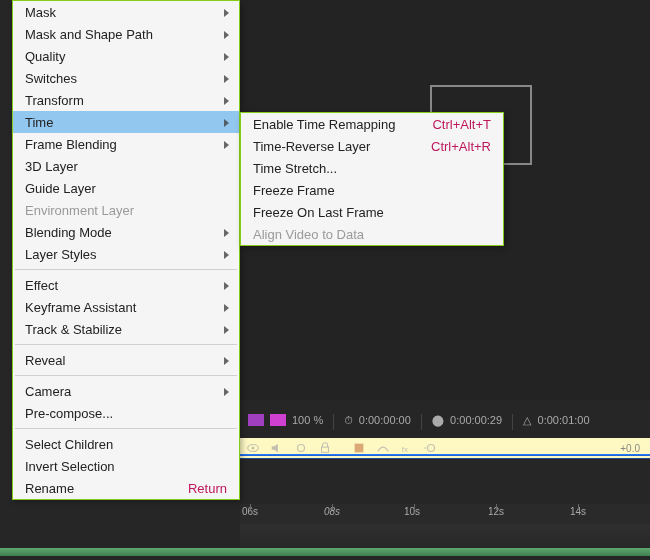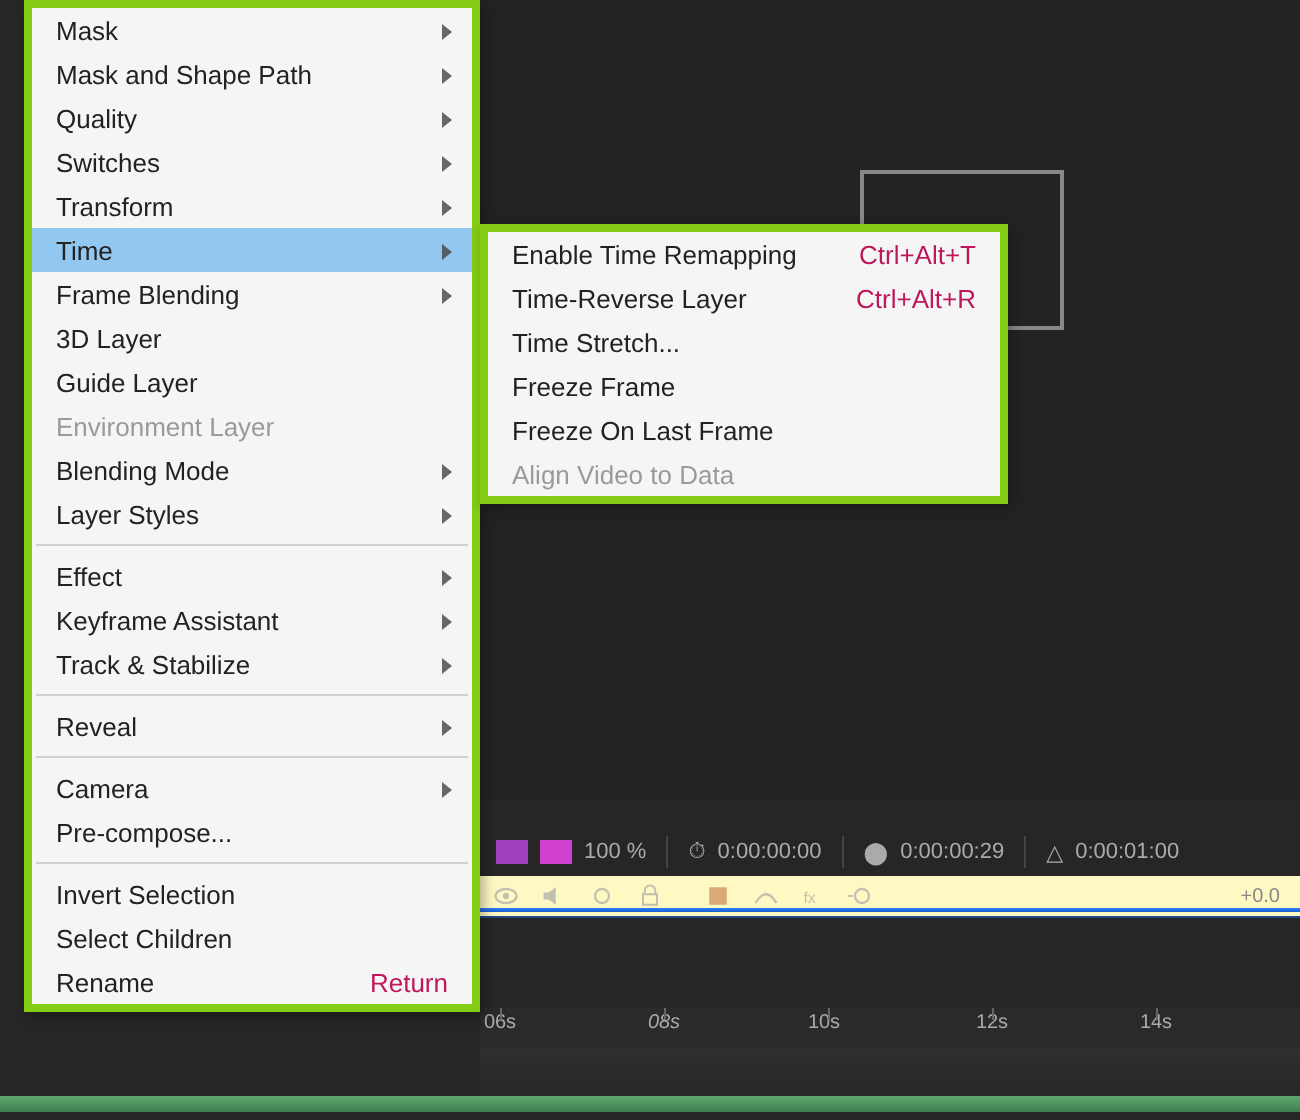--- a/index.html
+++ b/index.html
@@ -2,36 +2,36 @@
 <html><head>
 <meta charset="utf-8">
 <style>
 *{margin:0;padding:0;box-sizing:border-box;font-family:"Segoe UI",Arial,sans-serif;}
 body{background:#1e1e1e;width:650px;height:560px;overflow:hidden;position:relative;}
 .bg{position:absolute;inset:0;background:#262626;}
 .panel-dark{position:absolute;left:240px;top:0;right:0;height:400px;background:#232323;}
 .comp-box{position:absolute;left:430px;top:85px;width:102px;height:80px;border:2px solid #888;}
 .comp-box svg{width:100%;height:100%;}
 .comp-label{position:absolute;left:470px;top:185px;color:#aaa;font-size:12px;}
-.toolbar{position:absolute;left:240px;top:414px;right:0;height:24px;background:#262626;display:flex;align-items:center;gap:6px;padding-left:8px;color:#aaa;font-size:11px;}
+.toolbar{position:absolute;left:240px;top:414px;right:0;height:24px;background:#262626;display:flex;align-items:flex-start;gap:6px;padding-left:8px;color:#aaa;font-size:11px;}
 .tb-swatch{width:16px;height:12px;}
 .tb-purple{background:#a040c0;}
 .tb-magenta{background:#d040d0;}
 .tb-sep{width:1px;height:16px;background:#444;margin:0 4px;}
 .blueline{position:absolute;left:240px;top:454px;right:0;height:2px;background:linear-gradient(#2a7fff,#1a5fcc);}
 .blueline2{position:absolute;left:240px;top:458px;right:0;height:1px;background:#1a5fcc;opacity:.6;}
 .tl-head{position:absolute;left:240px;top:438px;right:0;height:20px;background:#fef9c3;display:flex;align-items:center;gap:10px;padding-left:6px;}
 .tl-icon{width:14px;height:14px;opacity:.7;}
 .ruler{position:absolute;left:240px;top:504px;right:0;height:20px;background:#2a2a2a;}
 .ruler-ticks{position:absolute;inset:0;}
 .tick-label{position:absolute;top:2px;color:#aaa;font-size:10px;transform:translateX(-50%);}
 .tick-line{position:absolute;top:0;width:1px;height:6px;background:#666;}
 .tl-track{position:absolute;left:240px;top:524px;right:0;height:30px;background:linear-gradient(#2f2f2f,#262626);}
 .greenbar{position:absolute;left:0;top:548px;right:0;height:8px;background:linear-gradient(#5fa86f,#3f7f4f);}
-.menu{position:absolute;background:#f5f5f5;border:4px solid #84cc16;box-shadow:2px 2px 6px rgba(0,0,0,.3);font-size:13px;color:#222;}
+.menu{position:absolute;background:#f5f5f5;border:1px solid #84cc16;box-shadow:2px 2px 6px rgba(0,0,0,.3);font-size:13px;color:#222;}
 .menu-main{left:12px;top:0;width:228px;}
 .menu-sub{left:240px;top:112px;width:264px;}
 .mi{height:22px;display:flex;align-items:center;padding:0 12px;position:relative;cursor:default;}
 .mi.sel{background:#92c7f0;}
 .mi.dis{color:#9a9a9a;}
 .mi .arrow{position:absolute;right:10px;opacity:.8;}
 .mi .shortcut{position:absolute;right:12px;color:#be185d;}
 .sep{height:1px;margin:4px 2px;background:#d0d0d0;}
 .chev::after{content:"";width:0;height:0;border-left:5px solid #444;border-top:4px solid transparent;border-bottom:4px solid transparent;display:inline-block;}
 </style>
@@ -183,24 +183,24 @@
     <div class="sep"></div>
     <div class="mi">
       <span>Camera</span>
       <span class="arrow chev"></span>
     </div>
     <div class="mi">
       <span>Pre-compose...</span>
     </div>
     <div class="sep"></div>
     <div class="mi">
+      <span>Select Children</span>
+    </div>
+    <div class="mi">
       <span>Invert Selection</span>
-    </div>
-    <div class="mi">
-      <span>Select Children</span>
     </div>
     <div class="mi">
       <span>Rename</span>
       <span class="shortcut">Return</span>
     </div>
   </div>
 <div class="menu menu-sub" id="sub-menu">
     <div class="mi">
       <span>Enable Time Remapping</span>
       <span class="shortcut">Ctrl+Alt+T</span>

